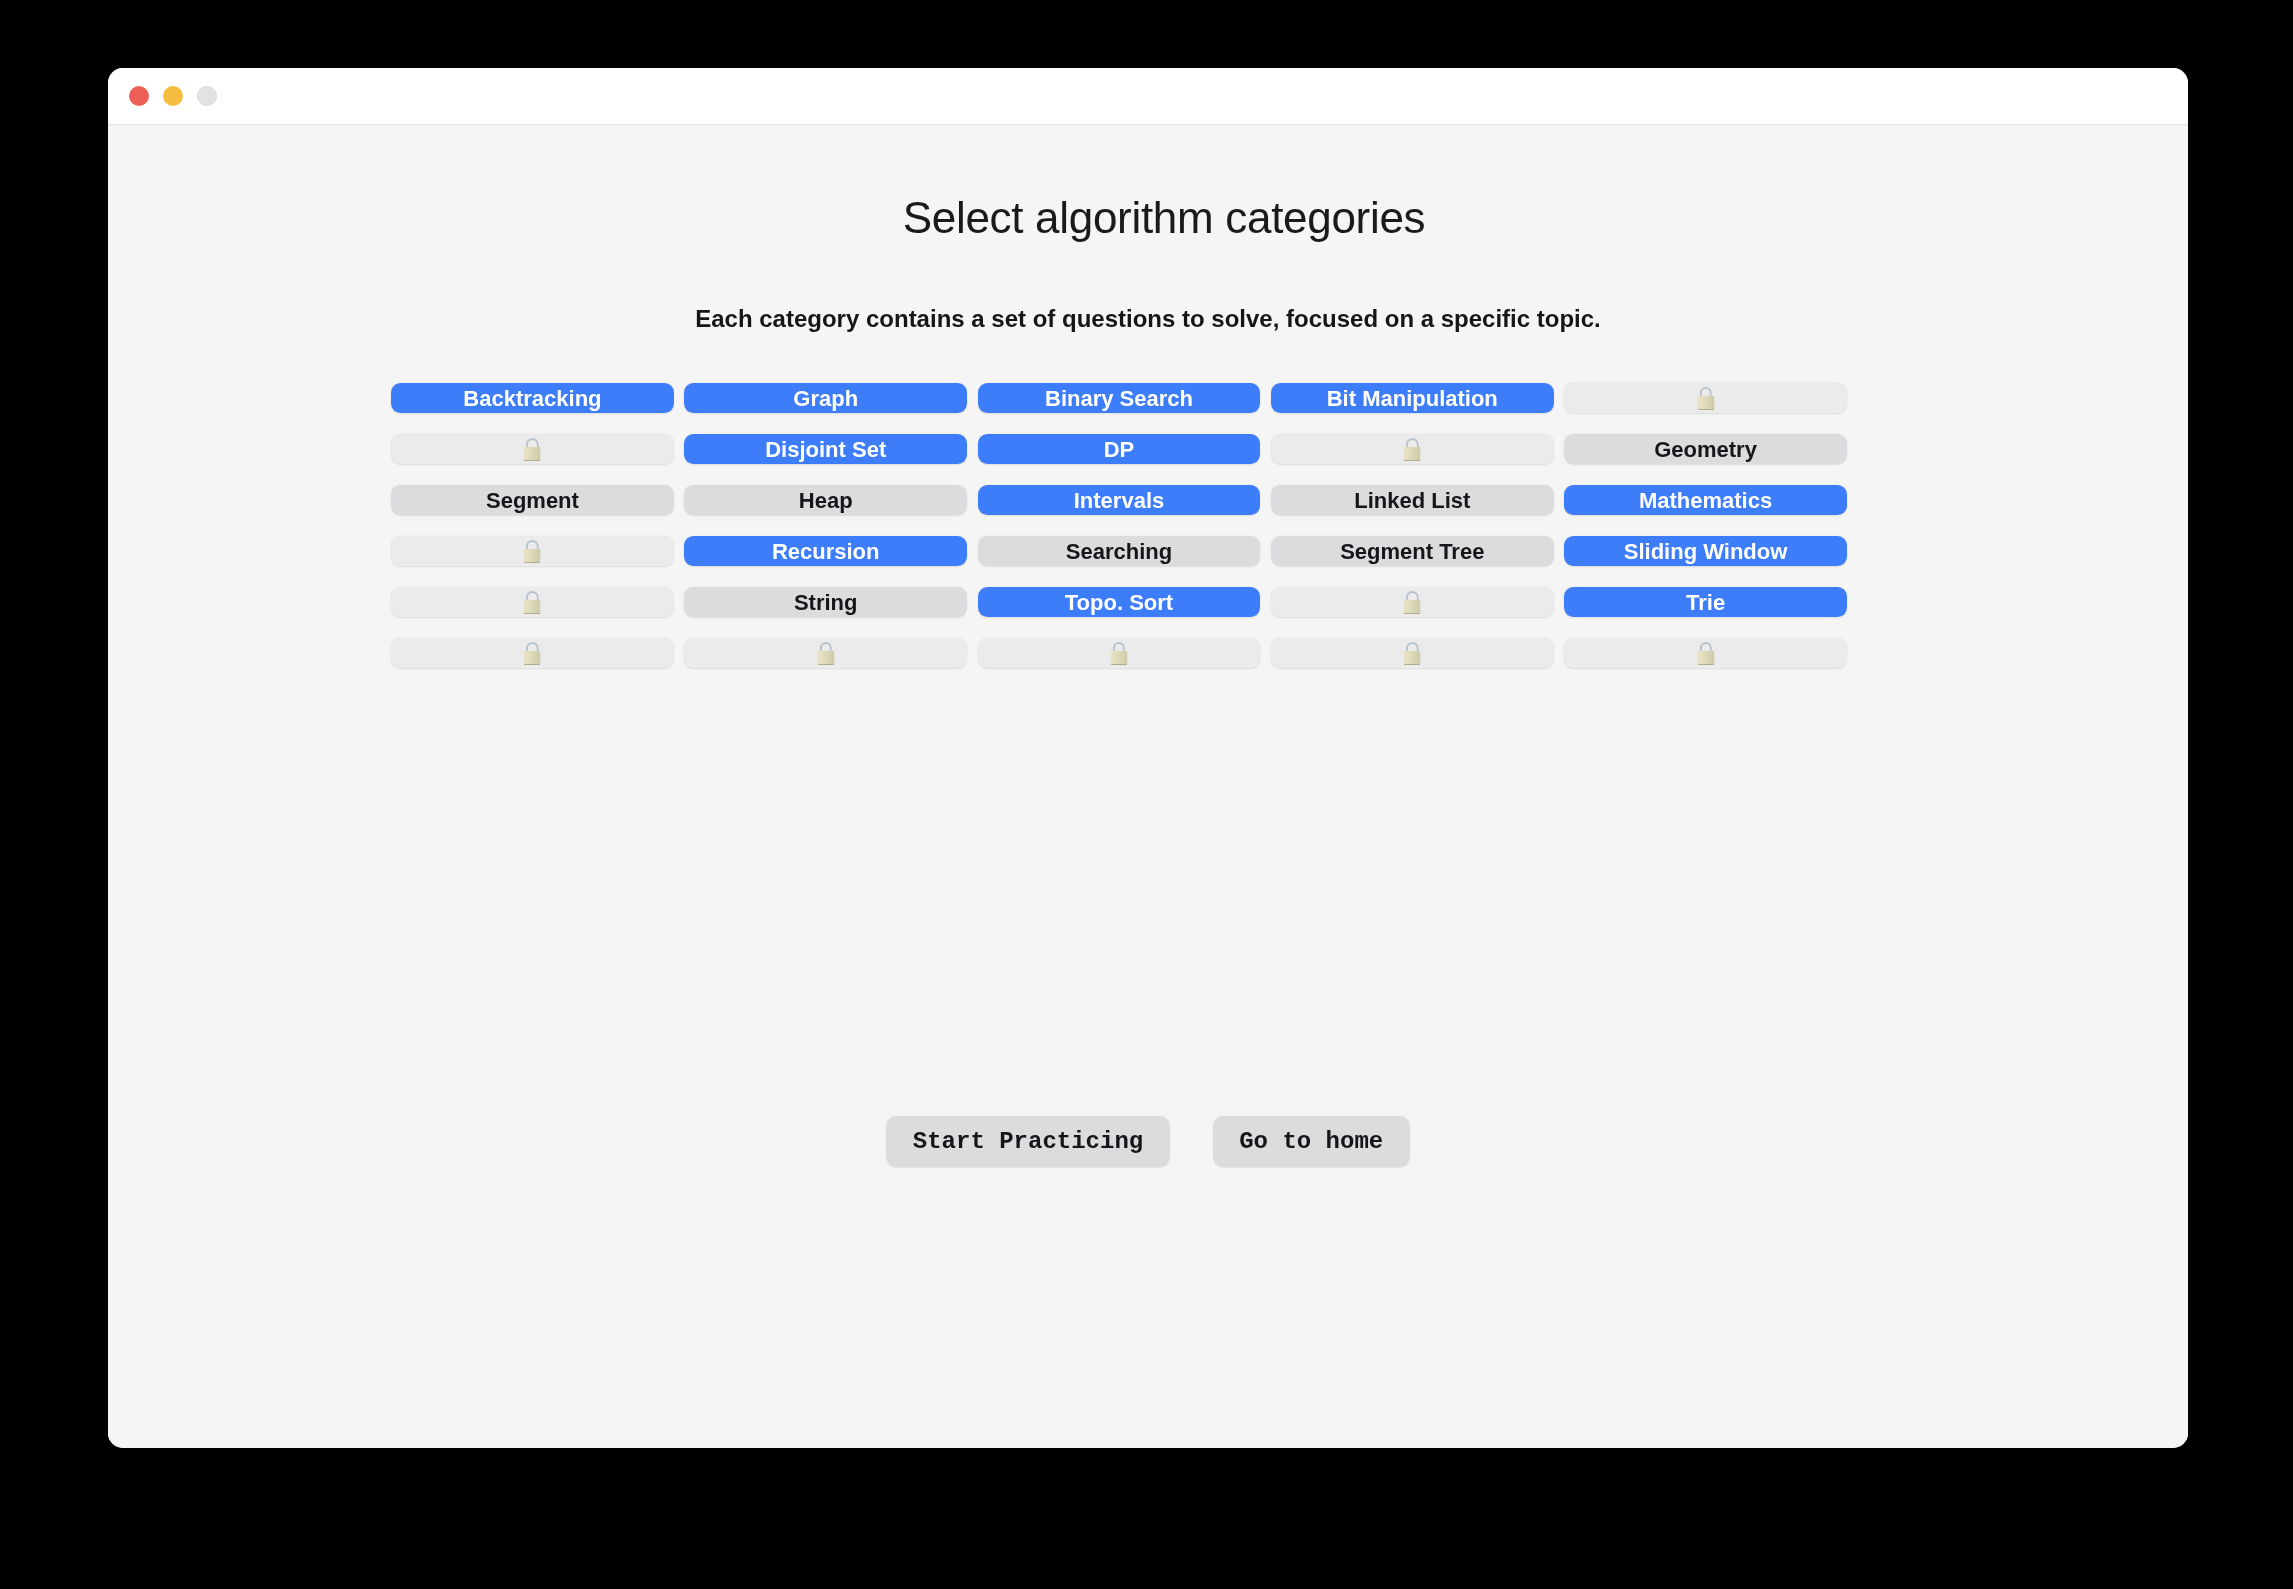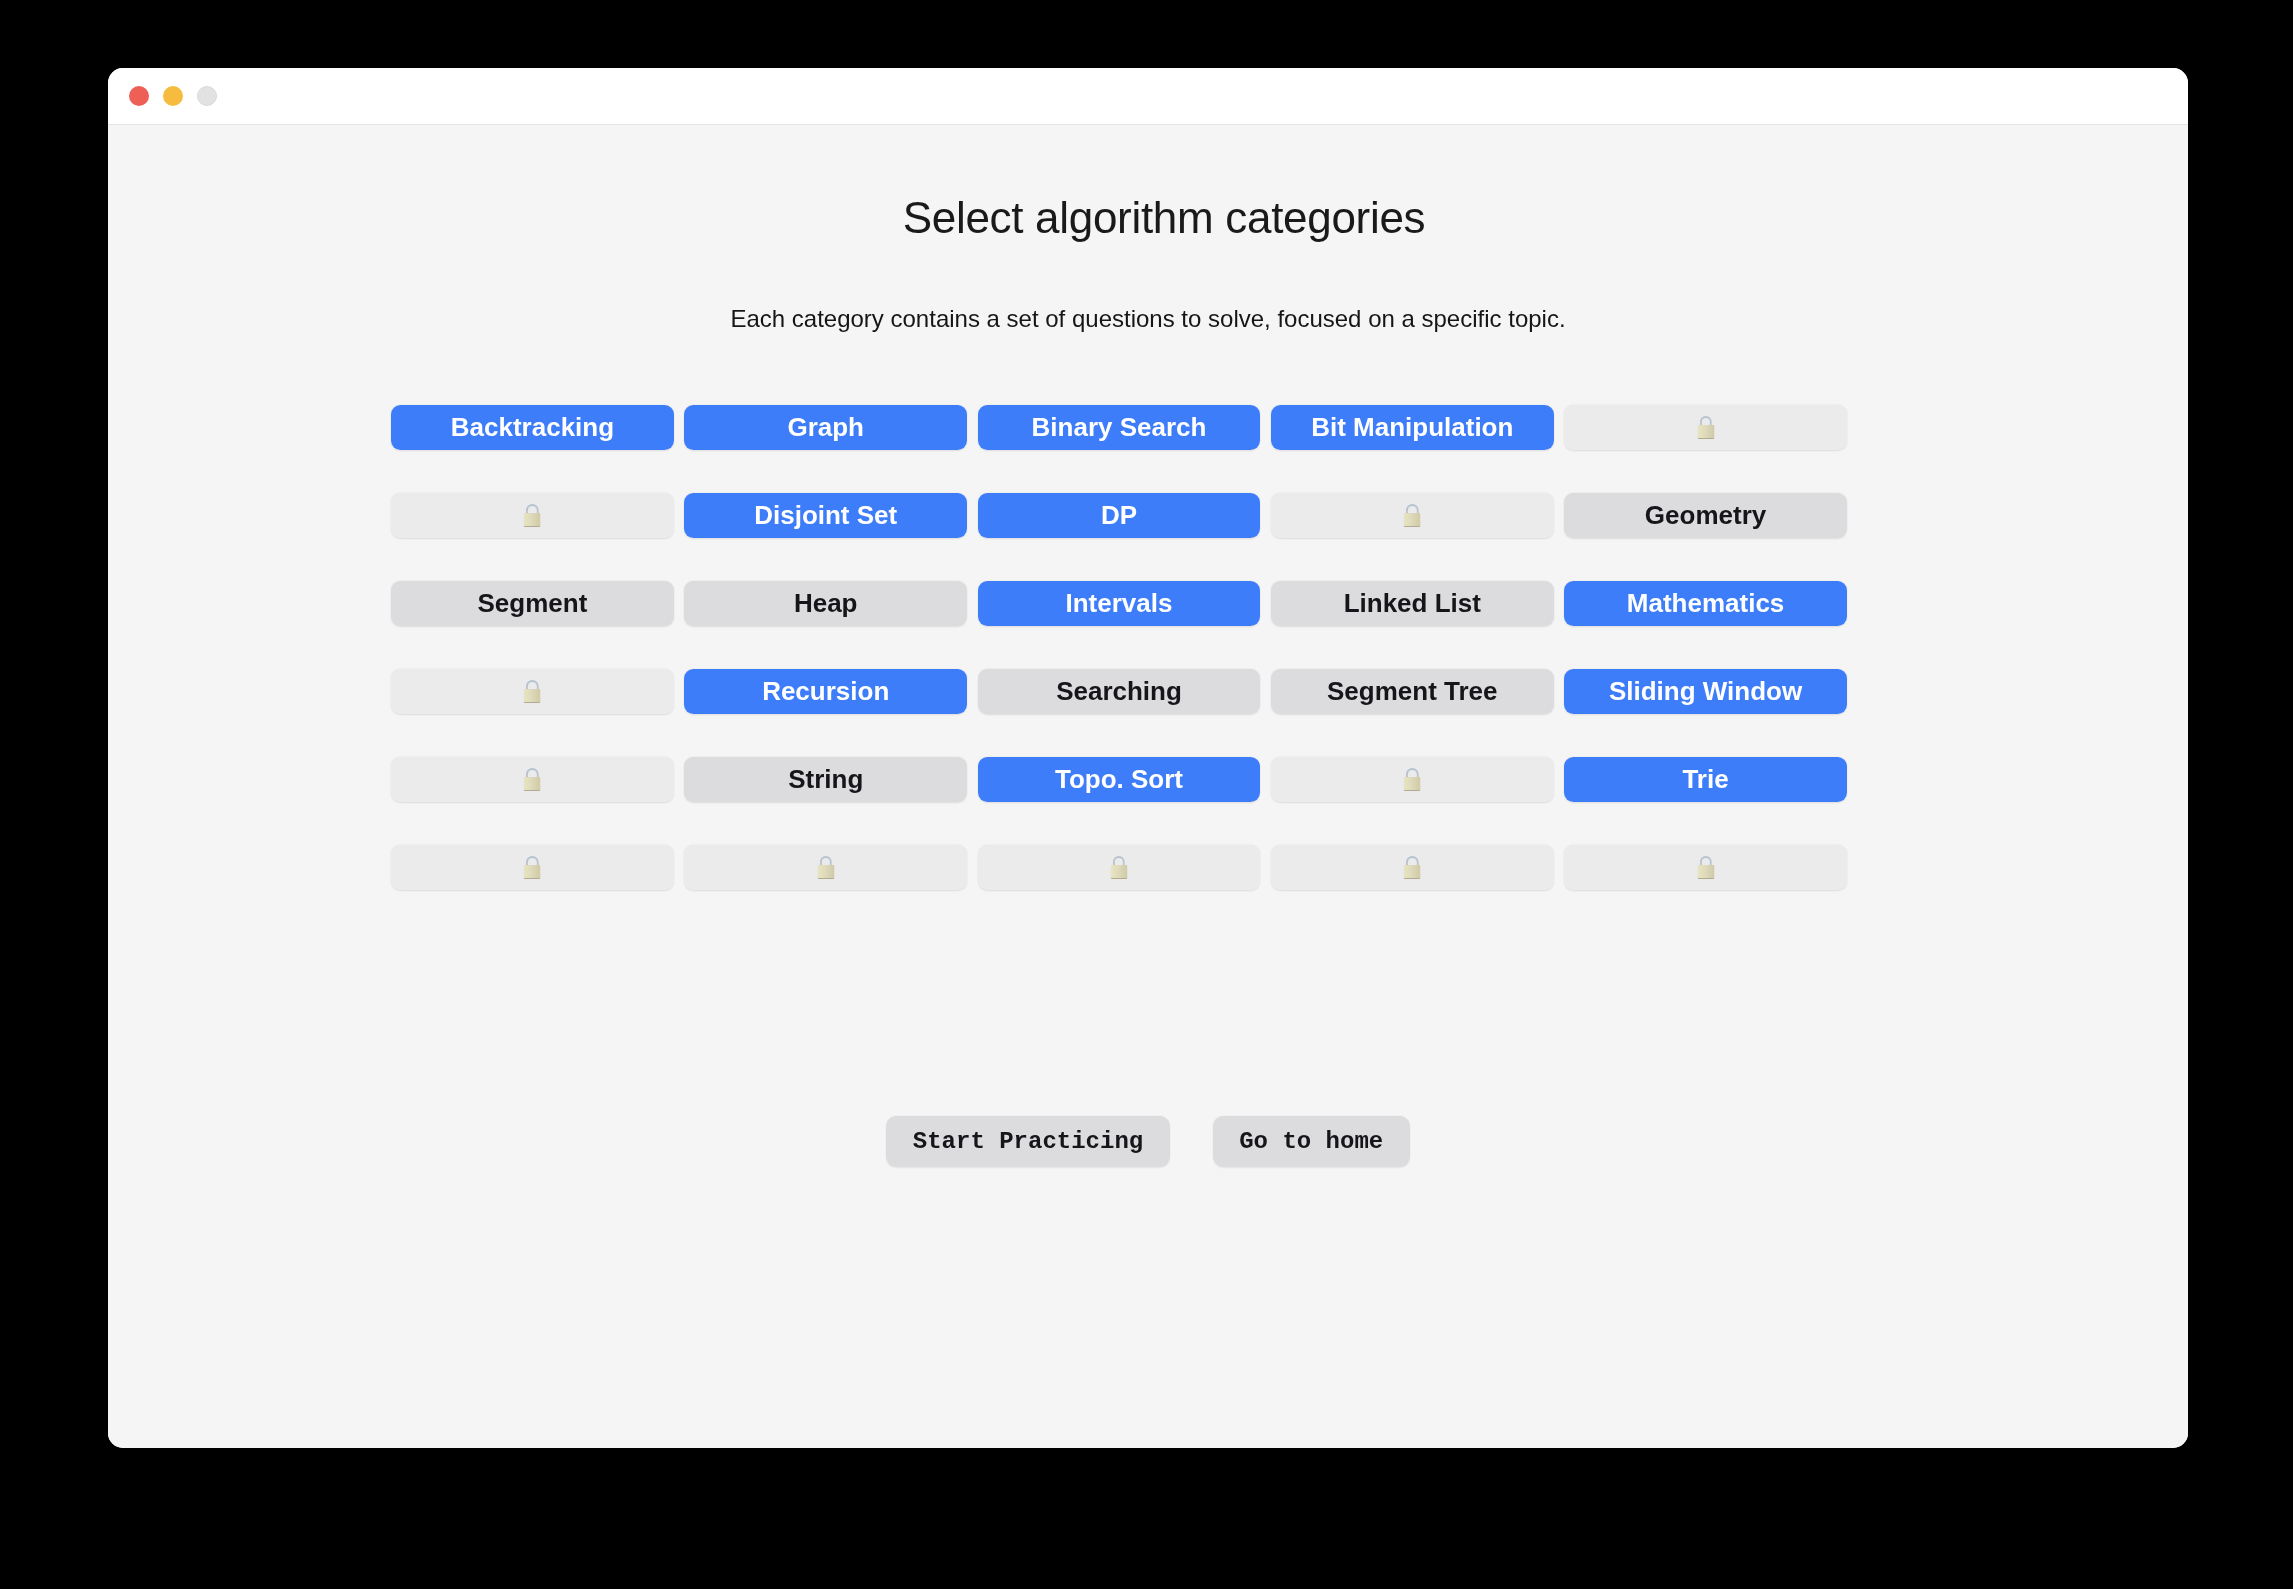--- a/index.html
+++ b/index.html
@@ -71,54 +71,53 @@
     letter-spacing: -0.3px;
   }
 
   #page-subtitle {
     position: absolute;
     top: 180px;
     left: 0;
     width: 100%;
     text-align: center;
     font-size: 24px;
-    font-weight: normal;
+    font-weight: bold;
     color: #161616;
   }
 
   
   #category-grid {
     position: absolute;
     top: 258px;
     left: 283px;
     width: 1456px;
     display: grid;
     grid-template-columns: repeat(5, 1fr);
     column-gap: 10.4px;
     row-gap: 21px;
   }
 
   .cat-btn {
-    height: 45px;
+    height: 30px;
     border: none;
     border-radius: 9.5px;
     font-family: "Liberation Sans", "DejaVu Sans", sans-serif;
-    font-size: 26px;
+    font-size: 22px;
     font-weight: bold;
     line-height: 45px;
     text-align: center;
     cursor: pointer;
     padding: 0 3.8px;
     white-space: nowrap;
     overflow: hidden;
     box-shadow: 0 0.9px 1.9px rgba(0,0,0,0.10);
     display: flex;
     align-items: center;
     justify-content: center;
-    margin-top: 22px;
   }
 
   .cat-btn.selected {
     background: #3d7dfa;
     color: #ffffff;
   }
   .cat-btn.unselected {
     background: #dcdcde;
     color: #16161a;
   }

